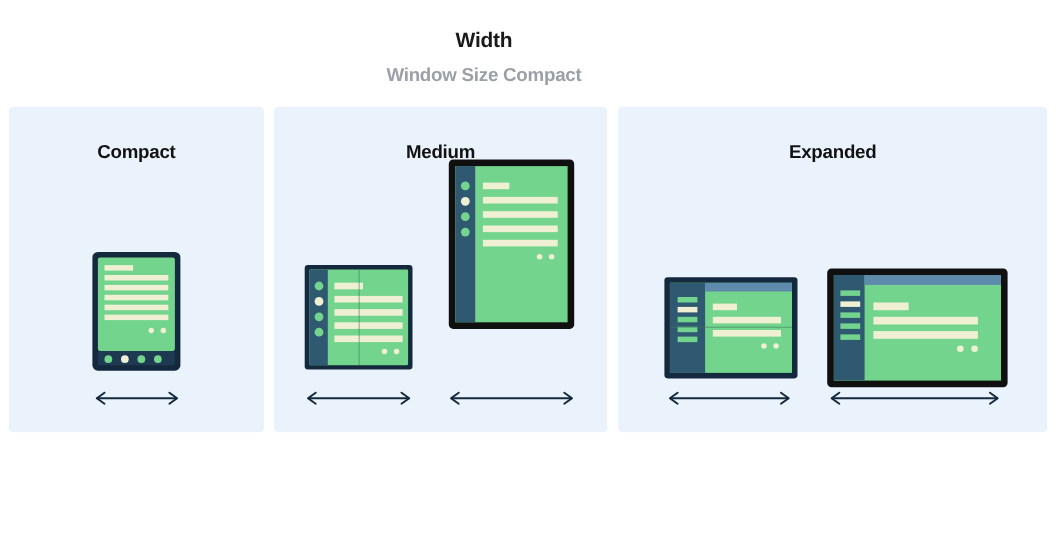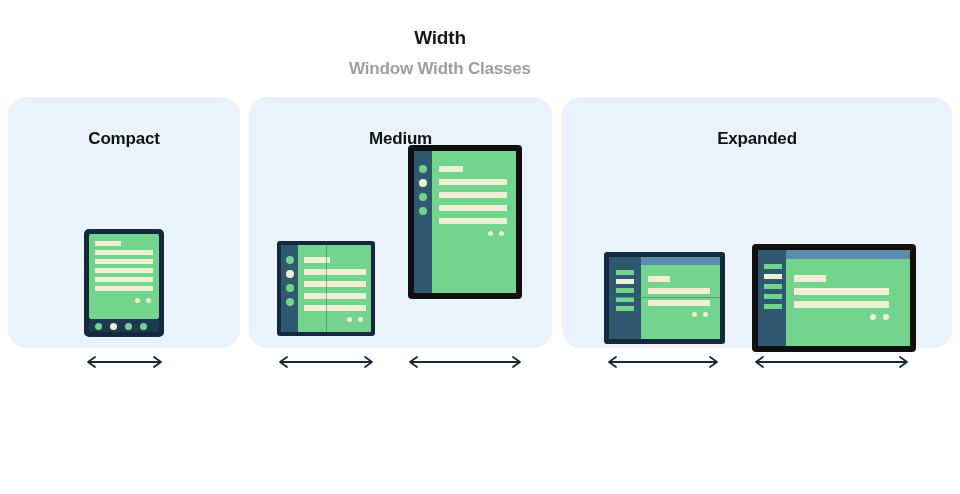--- a/index.html
+++ b/index.html
@@ -17,22 +17,22 @@
     font-size: 19px; font-weight: 700; color: #1a1a1a;
     letter-spacing: -0.2px; margin-top: 26px; line-height: 24px;
   }
   .subtitle {
     font-size: 17px; font-weight: 700; color: #9aa0a6;
     letter-spacing: -0.2px; margin-top: 8px; line-height: 22px;
   }
 
   
   .panel {
-    position: absolute; top: 97px; height: 251px;
-    background: #eaf3fc; border-radius: 18px;
+    position: absolute; top: 97px; height: 296px;
+    background: #eaf3fc; border-radius: 4px;
   }
   #panel-compact  { left: 8px;   width: 232px; }
   #panel-medium   { left: 249px; width: 303px; }
   #panel-expanded { left: 562px; width: 390px; }
 
   .panel-title {
     position: absolute; left: 0; top: 32px; width: 100%;
     text-align: center; font-size: 17px; font-weight: 700;
     color: #121212; letter-spacing: -0.2px;
   }
@@ -55,21 +55,21 @@
   
   .scale { position: absolute; left: 0; bottom: 0; width: 960px; height: 56px; }
 </style>
 </head>
 <body>
 
 <div id="root">
 
   <div class="header">
     <div class="title">Width</div>
-    <div class="subtitle">Window Width Classes</div>
+    <div class="subtitle">Window Size Compact</div>
   </div>
 
   <div class="panel" id="panel-compact">
     <div class="panel-title">Compact</div>
 
     <div class="device" style="left:76px; top:132px; width:80px; height:108px; background:#14293d; border-radius:5px;">
       <div class="screen" style="left:5px; top:5px; width:70px; height:85px; border-radius:2px;">
         <div class="line" style="left:6px; top:7px; width:26px; height:5px;"></div>
         <div class="line" style="left:6px; top:16px; width:58px; height:5px;"></div>
         <div class="line" style="left:6px; top:25px; width:58px; height:5px;"></div>

